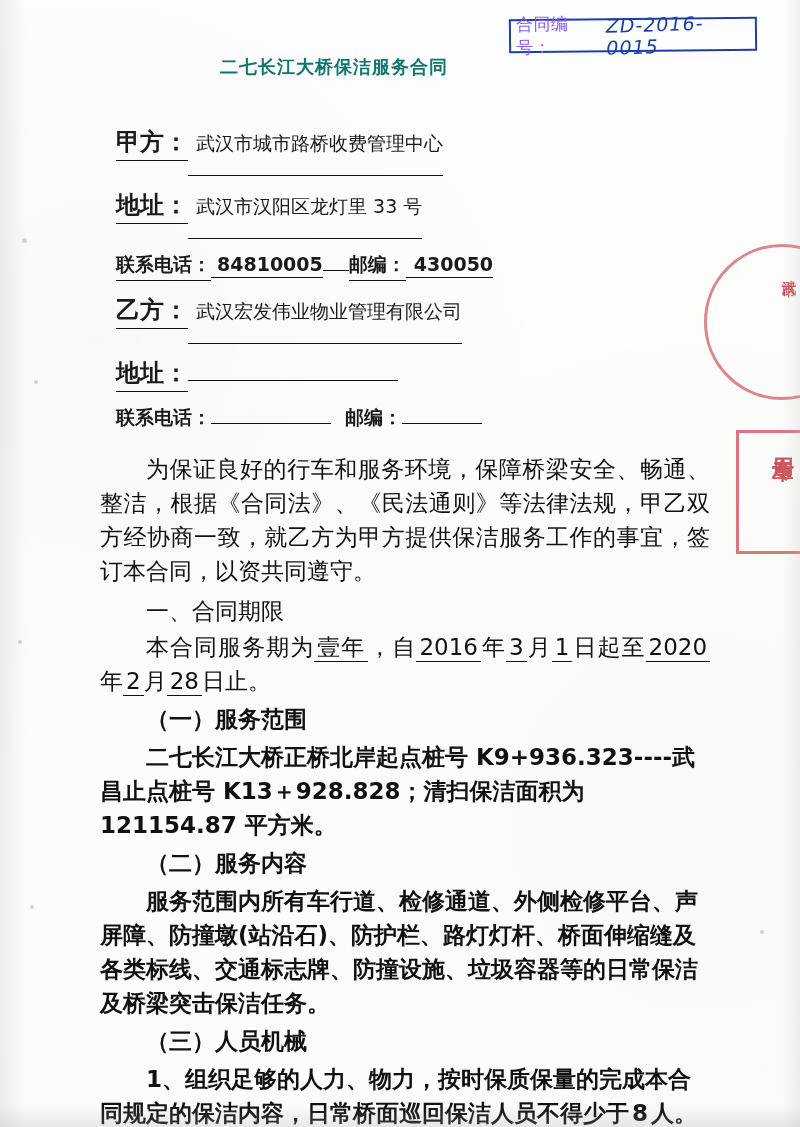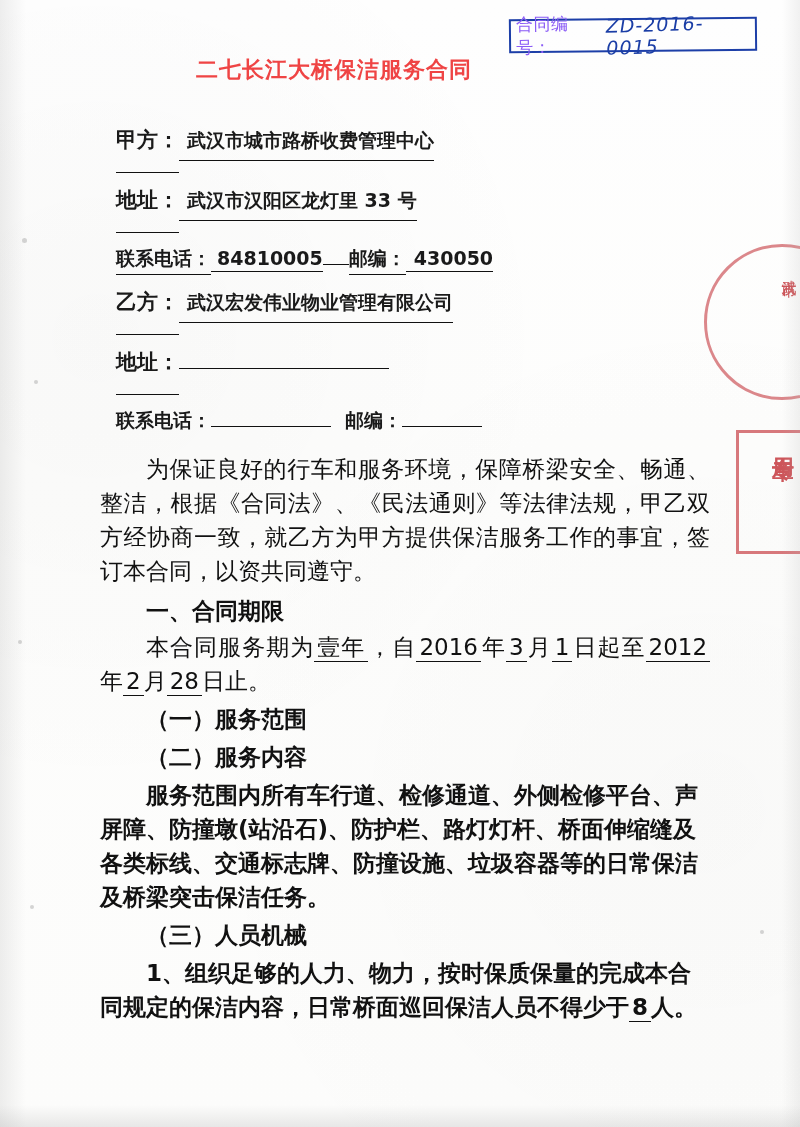--- a/index.html
+++ b/index.html
@@ -77,52 +77,52 @@
 
   
   .doc-title {
     position: absolute;
     top: 55px;
     left: 0;
     width: 668px;
     text-align: center;
     font-family: "DejaVu Sans", sans-serif;
     font-weight: bold;
-    font-size: 22px;
+    font-size: 18px;
     letter-spacing: 1px;
-    color: #ef4444;
+    color: #0f766e;
   }
 
   
   .parties {
     position: absolute;
     left: 116px;
     top: 126px;
     width: 560px;
   }
   .party-line {
     display: flex;
     align-items: baseline;
     margin-bottom: 13px;
     font-size: 19px;
   }
   .pl-label {
     font-family: "DejaVu Sans", sans-serif;
     font-weight: bold;
-    font-size: 21px;
+    font-size: 24px;
     white-space: nowrap;
     border-bottom: 1.4px solid #111;
+    padding-bottom: 2px;
+  }
+  .pl-value {
+    font-family: "DejaVu Sans", sans-serif;
+    font-weight: normal;
+    font-size: 19px;
+    border-bottom: 1.4px solid #111;
     padding-bottom: 18px;
-  }
-  .pl-value {
-    font-family: "DejaVu Sans", sans-serif;
-    font-weight: bold;
-    font-size: 19px;
-    border-bottom: 1.4px solid #111;
-    padding-bottom: 6px;
     padding-left: 8px;
     flex: 0 0 auto;
   }
   .pl-gap {
     flex: 1 1 auto;
   }
   .pl-blank-short {
     border-bottom: 1.4px solid #111;
     width: 210px;
     padding-bottom: 2px;
@@ -159,21 +159,21 @@
     color: #111;
   }
   .p-indent {
     text-indent: 2em;
     margin: 0 0 2px 0;
     text-align: justify;
   }
   .p-head {
     text-indent: 2em;
     margin: 6px 0 2px 0;
-    font-weight: bold;
+    font-weight: normal;
   }
   .p-sub {
     text-indent: 2em;
     margin: 4px 0 2px 0;
     font-weight: bold;
   }
   .u {
     border-bottom: 1.3px solid #111;
     padding: 0 3px 1px 3px;
   }
@@ -298,26 +298,29 @@
   <div class="stamp stamp-rect"></div>
   <div class="stamp stamp-text-2">专用章</div>
 
   <div class="body-text">
 
     <p class="p-indent">为保证良好的行车和服务环境，保障桥梁安全、畅通、整洁，根据《合同法》、《民法通则》等法律法规，甲乙双方经协商一致，就乙方为甲方提供保洁服务工作的事宜，签订本合同，以资共同遵守。</p>
 
     <p class="p-head">一、合同期限</p>
 
     <p class="p-indent">
-      <span>本合同服务期为</span><span class="u">壹年</span><span>，自</span><span class="u">2016</span><span>年</span><span class="u">3</span><span>月</span><span class="u">1</span><span>日</span><span>起至</span><span class="u">2012</span><span>年</span><span class="u">2</span><span>月</span><span class="u">28</span><span>日止。</span>
+      <span>本合同服务期为</span><span class="u">壹年</span><span>，自</span><span class="u">2016</span><span>年</span><span class="u">3</span><span>月</span><span class="u">1</span><span>日</span><span>起至</span><span class="u">2020</span><span>年</span><span class="u">2</span><span>月</span><span class="u">28</span><span>日止。</span>
     </p>
 
 
     <p class="p-sub">（一）服务范围</p>
 
+    <p class="p-sub" style="text-indent:2em;">
+      <span>二七长江大桥正桥北岸起点桩号 K9+936.323----武昌止点桩号 K13＋</span><span>928.828；清扫保洁面积为 121154.87 平方米。</span>
+    </p>
 
     <p class="p-sub">（二）服务内容</p>
 
     <p class="p-sub">服务范围内所有车行道、检修通道、外侧检修平台、声屏障、防撞墩(站沿石)、防护栏、路灯灯杆、桥面伸缩缝及各类标线、交通标志牌、防撞设施、垃圾容器等的日常保洁及桥梁突击保洁任务。</p>
 
     <p class="p-sub">（三）人员机械</p>
 
     <p class="p-sub">
       <span>1、组织足够的人力、物力，按时保质保量的完成本合同规定的保洁内容，日常桥面巡回保洁人员不得少于</span><span class="u">8</span><span>人。</span>
     </p>

